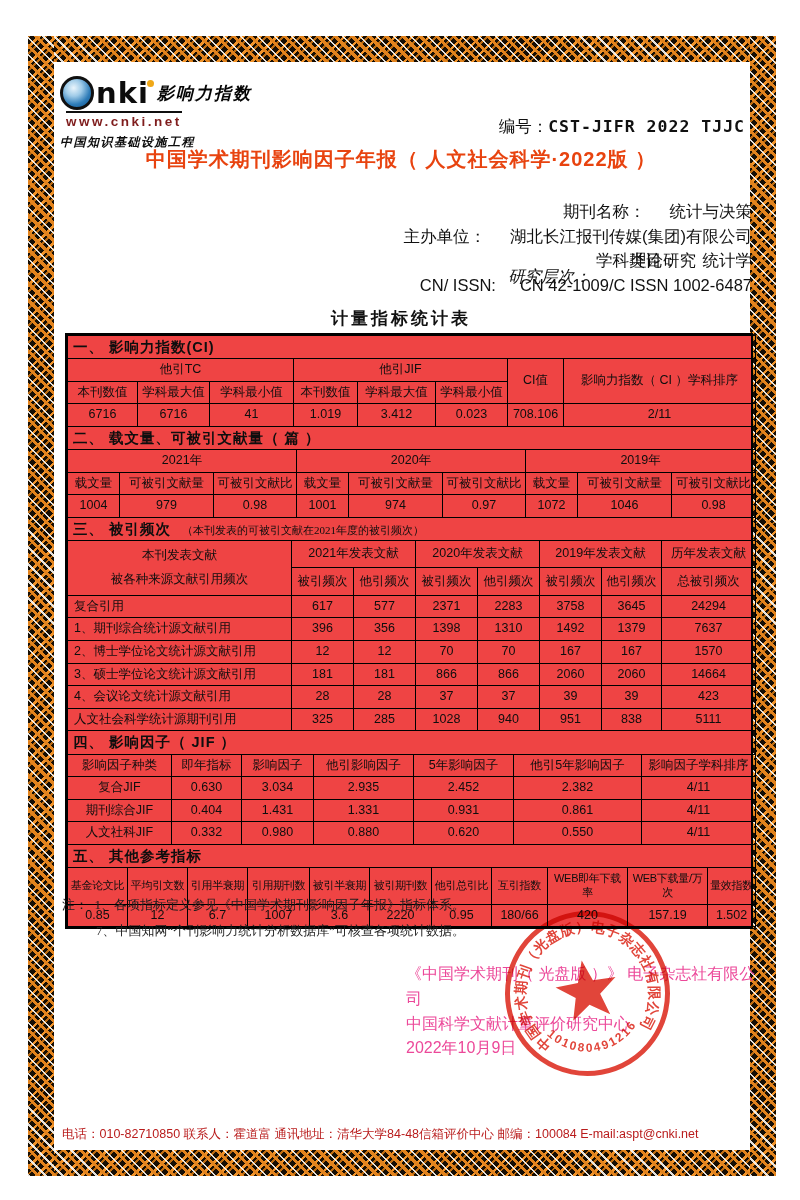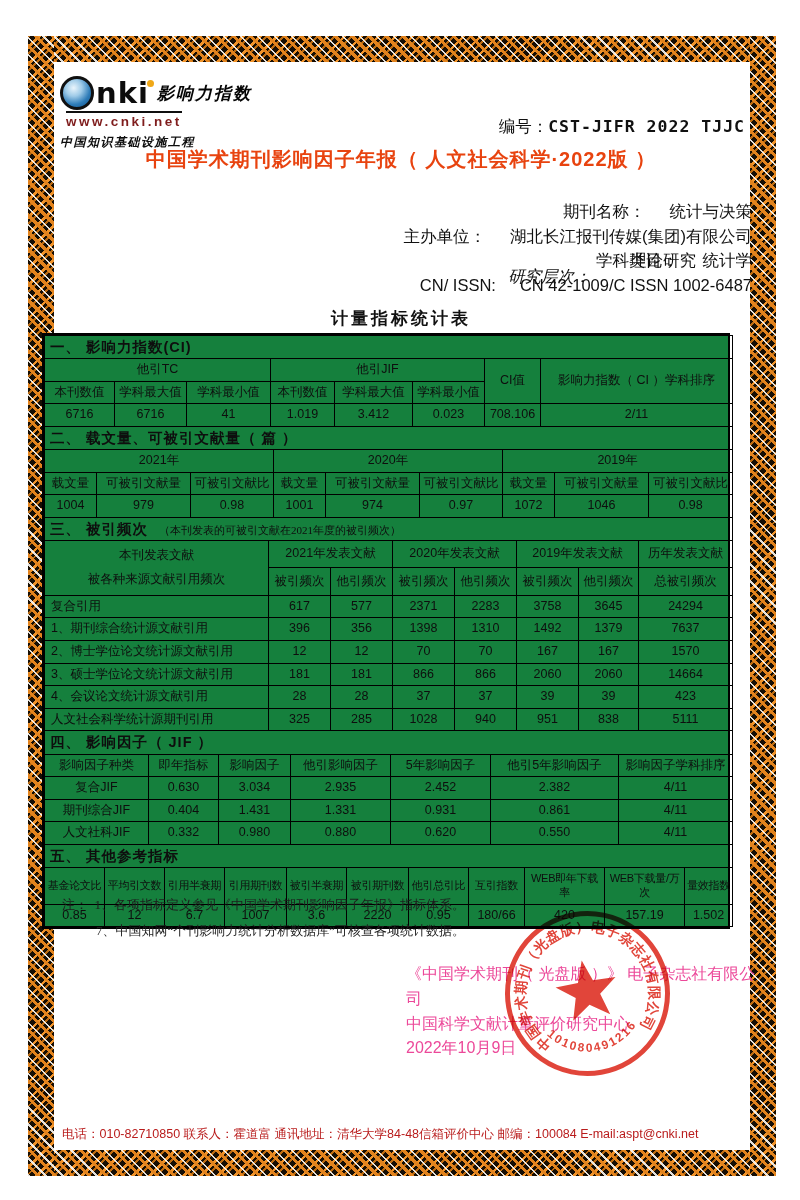--- a/index.html
+++ b/index.html
@@ -51,21 +51,21 @@
   .info { position:absolute; left:62px; top:199px; width:690px; font-size:16.5px; line-height:24.5px;text-align:right; }
   .info .row { position:relative; white-space:nowrap; }
   .info .lab { display:inline-block; min-width:80px; }
   .info .val { margin-left:24px; }
   .rl-label { position:absolute; left:446px; top:16px;font-style:italic; }
   .rl-value { position:absolute; left:568px; top:0; }
 
   .caption { position:absolute; left:57px; top:307px; width:688px; text-align:center; font-size:17px; font-weight:bold; letter-spacing:3px; }
 
   
-  .tables { position:absolute; left:42px; top:333px; width:688px; border:2px solid #000; background:#15803d; }
+  .tables { position:absolute; left:65px; top:333px; width:688px; border:2px solid #000; background:#ef4444; }
   table { width:100%; border-collapse:collapse; table-layout:fixed; margin-top:-1px; }
   .tables table:first-child { margin-top:0; }
   td {
     border:1px solid #000; text-align:center; vertical-align:middle;
     font-size:12.5px; padding:3px 2px; line-height:1.25; color:#0e0e0e;
     overflow:hidden;
   }
   td.sec {
     text-align:left; font-weight:bold; font-size:14.5px; padding:2px 5px; letter-spacing:1px;
   }

